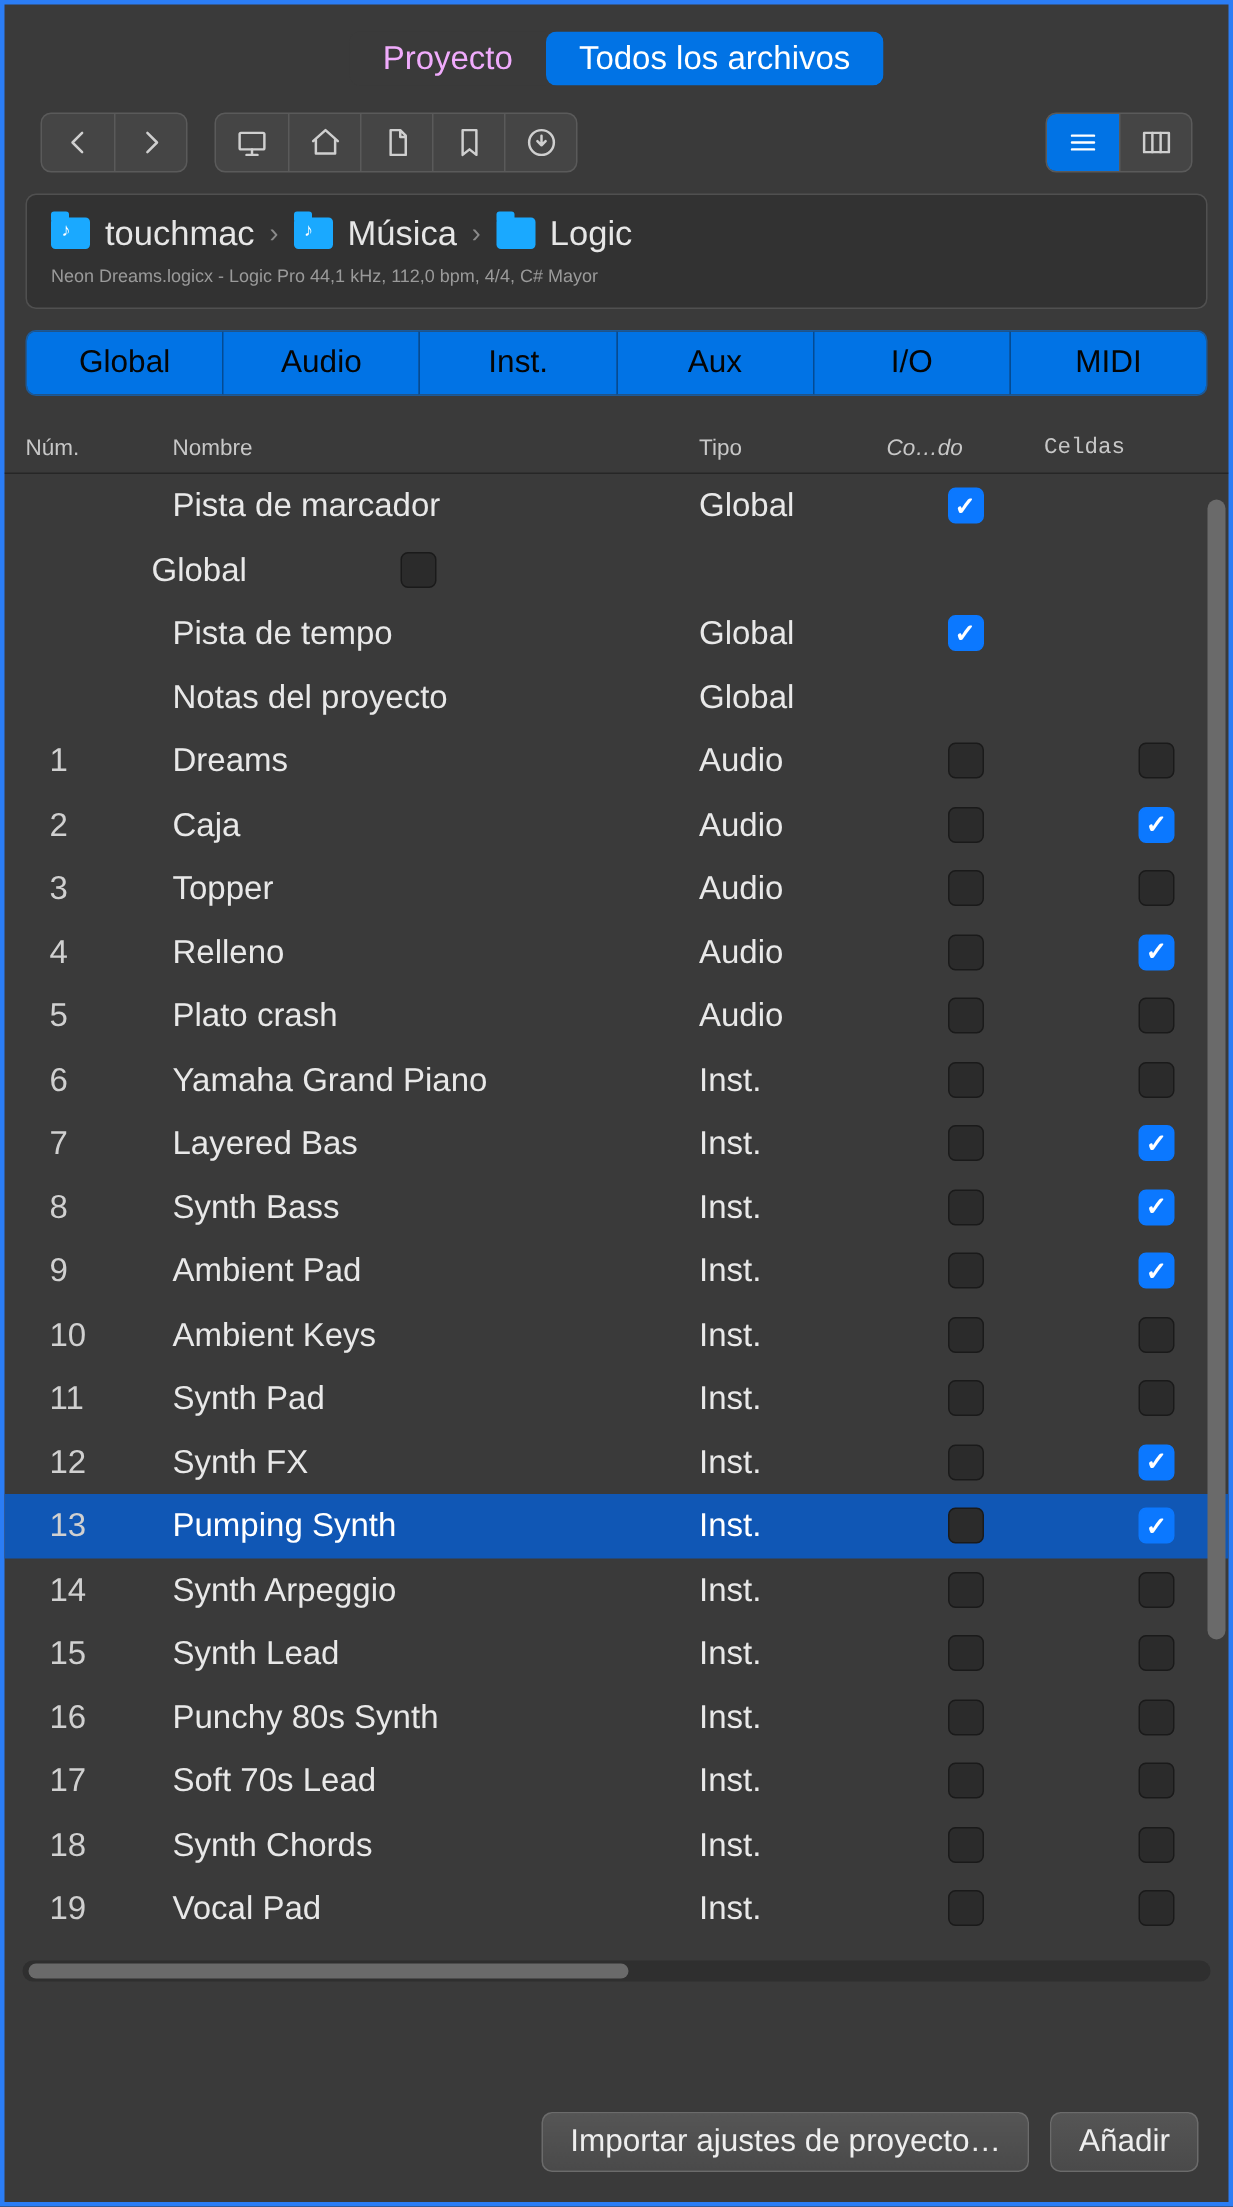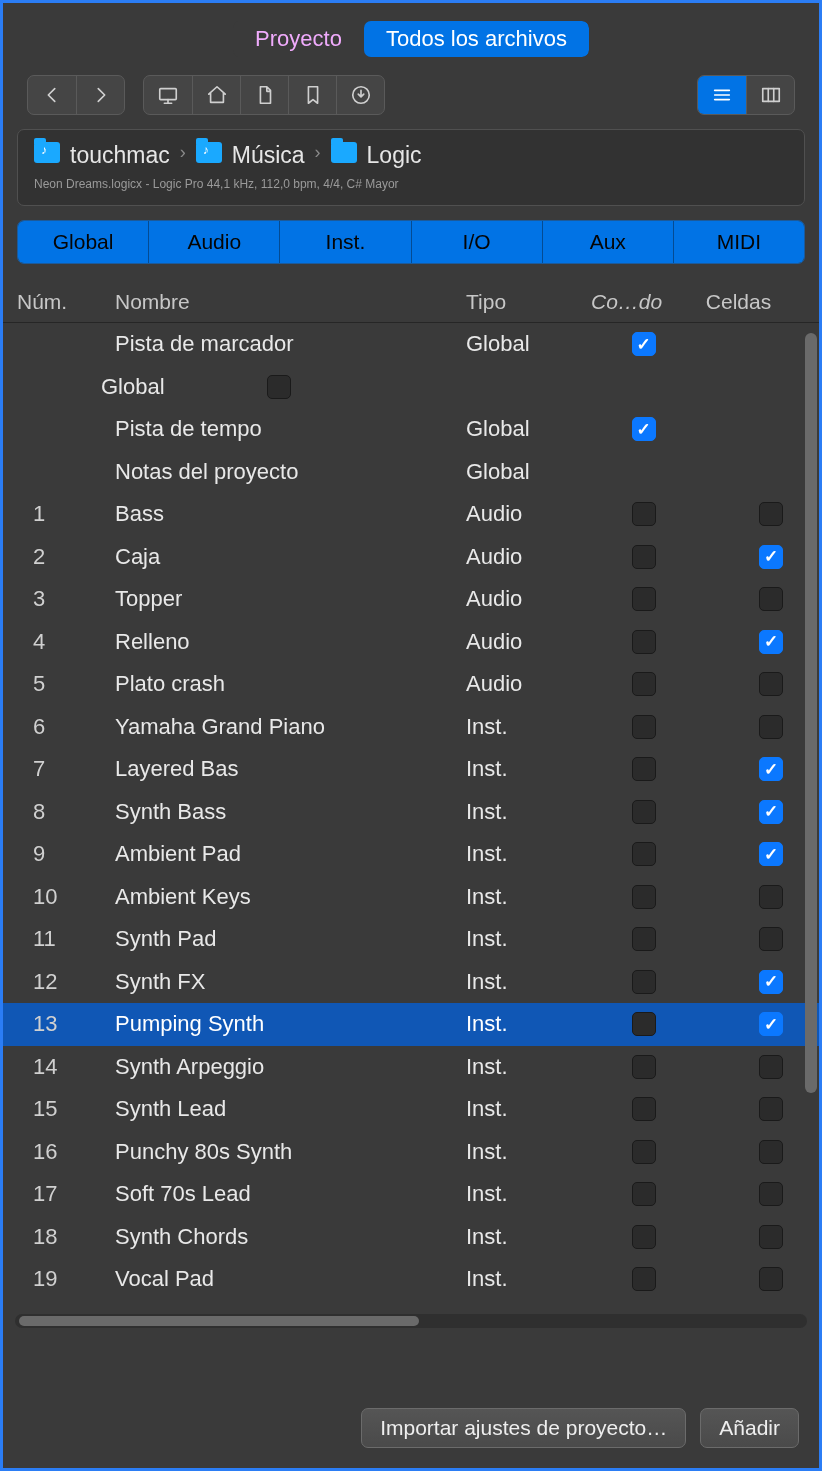--- a/index.html
+++ b/index.html
@@ -76,20 +76,21 @@
   
   .path-panel {
     margin: 0 14px;
     background: #323232;
     border: 1px solid #505050;
     border-radius: 7px;
     padding: 12px 16px 14px;
   }
   .breadcrumb {
     display: flex;
+    align-items: center;
     gap: 10px;
     font-size: 23px;
     color: #e6e6e6;
     margin-bottom: 8px;
   }
   .folder-ico {
     width: 26px; height: 21px;
     background: #1aa9ff;
     border-radius: 3px;
     position: relative;
@@ -139,28 +140,28 @@
 
   
   .table-wrap {
     margin-top: 18px;
     position: relative;
   }
   .thead {
     display: flex;
     padding: 8px 18px 8px 10px;
     color: #c7c7c7;
-    font-size: 21px;
+    font-size: 15px;
     border-bottom: 1px solid #262626;
   }
   .col-num   { width: 88px;  padding-left: 4px; }
   .col-name  { flex: 1;      padding-left: 14px; }
   .col-tipo  { width: 125px; }
   .col-conte { width: 105px; text-align: left; font-style: italic; }
-  .col-celdas{ width: 105px; text-align: center; padding-right: 20px; }
+  .col-celdas{ width: 105px; text-align: left; padding-right: 20px; font-family: Liberation Mono, monospace; }
 
   .tbody {
     height: 985px;
     overflow: hidden;
   }
   .row {
     display: flex;
     align-items: center;
     height: 42.5px;
     padding: 0 18px 0 10px;
@@ -321,22 +322,22 @@
     <span class="folder-ico"></span>
     <span>Logic</span>
   </div>
   <div class="file-info">Neon Dreams.logicx - Logic Pro 44,1 kHz, 112,0 bpm, 4/4, C# Mayor</div>
 </div>
 
 <div class="filter-row">
   <button class="filter-btn">Global</button>
   <button class="filter-btn">Audio</button>
   <button class="filter-btn">Inst.</button>
+  <button class="filter-btn">Aux</button>
   <button class="filter-btn">I/O</button>
-  <button class="filter-btn">Aux</button>
   <button class="filter-btn">MIDI</button>
 </div>
 
 <div class="table-wrap">
   <div class="thead">
     <div class="col-num">Núm.</div>
     <div class="col-name">Nombre</div>
     <div class="col-tipo">Tipo</div>
     <div class="col-conte">Co…do</div>
     <div class="col-celdas">Celdas</div>
@@ -380,21 +381,21 @@
         <div class="c-tipo">Global</div>
         <div class="c-conte">
           <div class="cbox none"></div>
         </div>
         <div class="c-celdas">
           <div class="cbox none"></div>
         </div>
       </div>
       <div class="row">
         <div class="c-num">1</div>
-        <div class="c-name">Bass</div>
+        <div class="c-name">Dreams</div>
         <div class="c-tipo">Audio</div>
         <div class="c-conte">
           <div class="cbox off"></div>
         </div>
         <div class="c-celdas">
           <div class="cbox off"></div>
         </div>
       </div>
       <div class="row">
         <div class="c-num">2</div>

